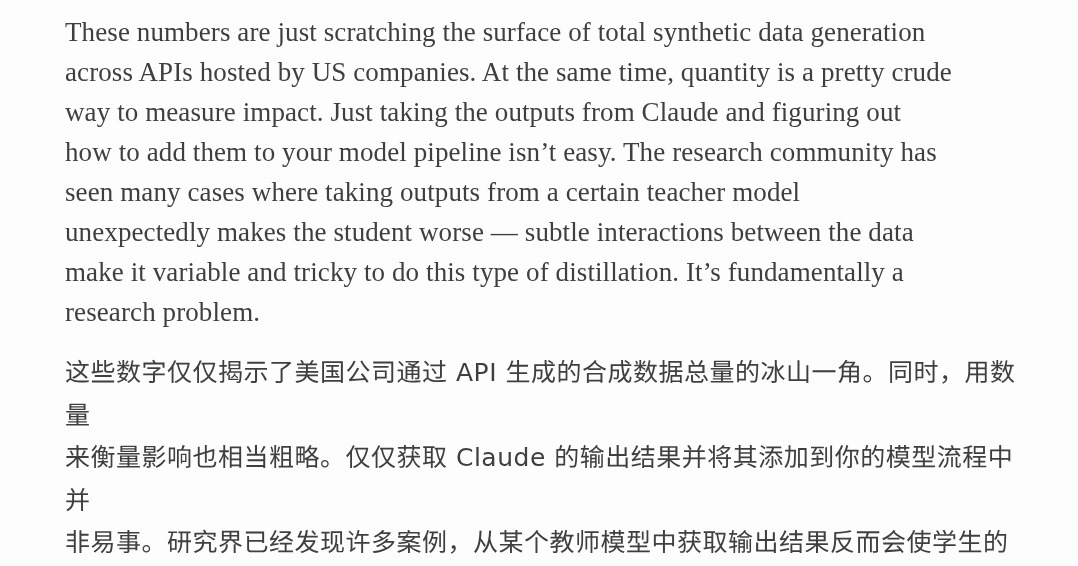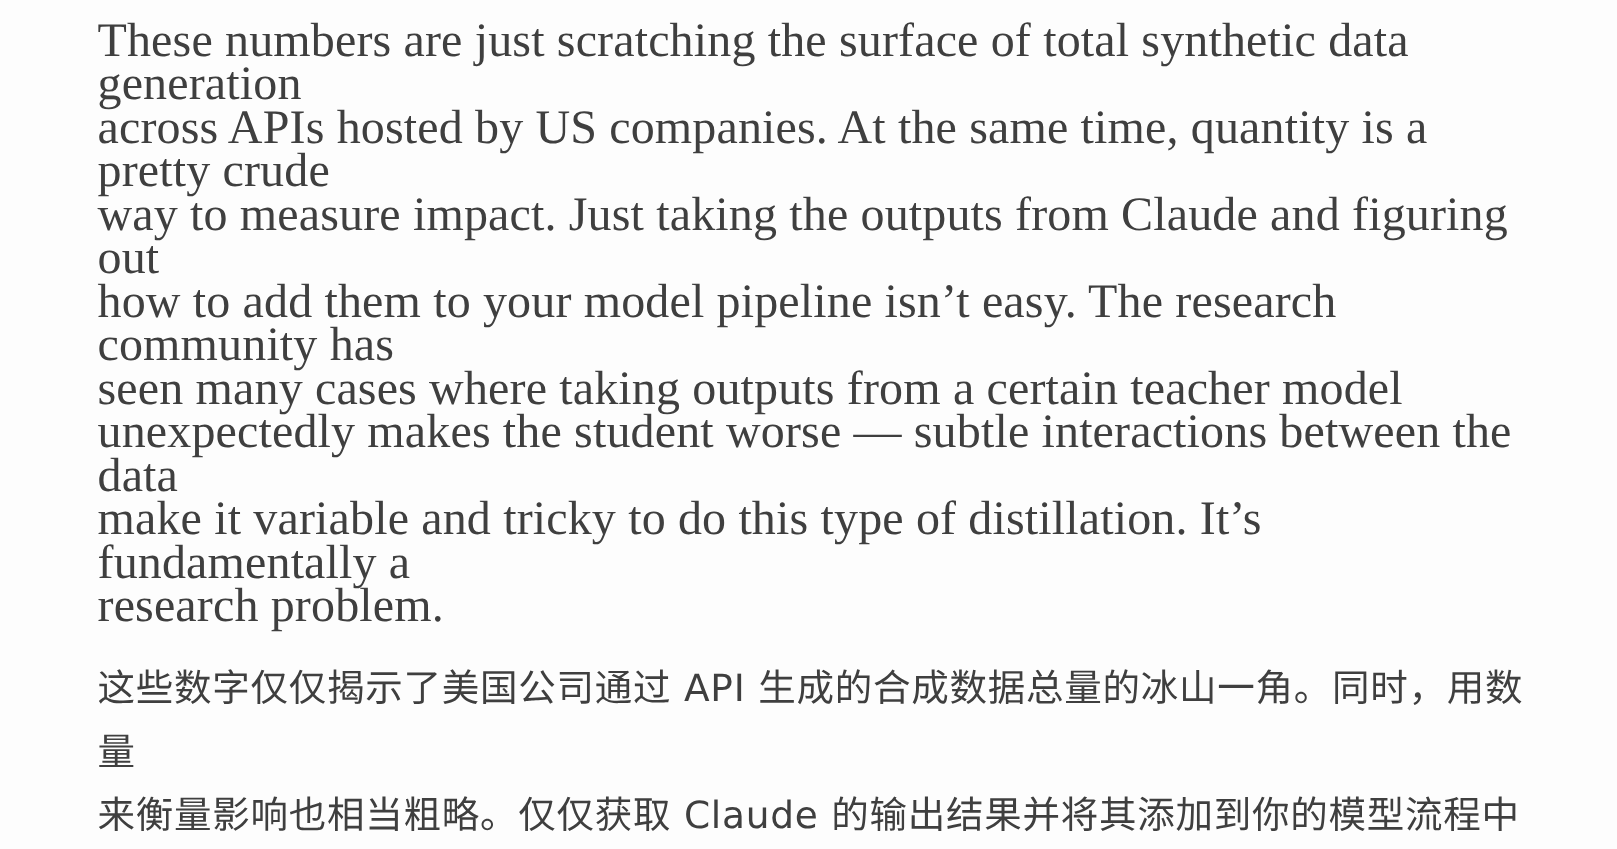--- a/index.html
+++ b/index.html
@@ -20,22 +20,22 @@
     background: #fdfdfd;
   }
   .para {
     margin: 0;
     color: #3f3f3f;
     white-space: pre-line;        
     text-rendering: optimizeLegibility;
   }
   .para-en {
     font-family: "Liberation Serif", "DejaVu Serif", serif;
-    font-size: 32px;
-    line-height: 29px;
+    font-size: 27px;
+    line-height: 40px;
     letter-spacing: 0.1px;
   }
   .para-zh {
     font-family: "DejaVu Sans", "Liberation Sans", sans-serif;
     font-size: 25px;
     line-height: 42.5px;
     margin-top: 20px;
     letter-spacing: 0.5px;
   }
 </style>

